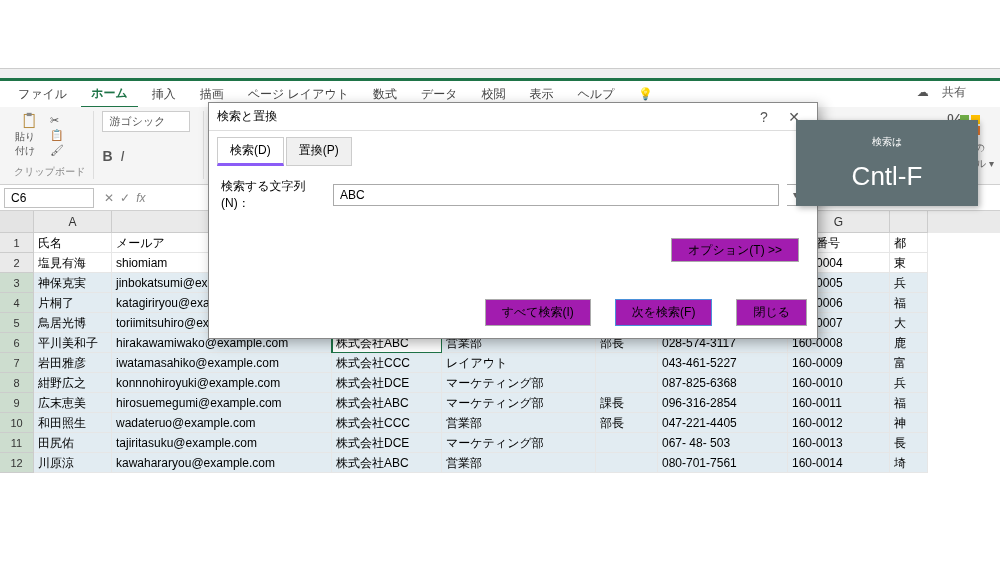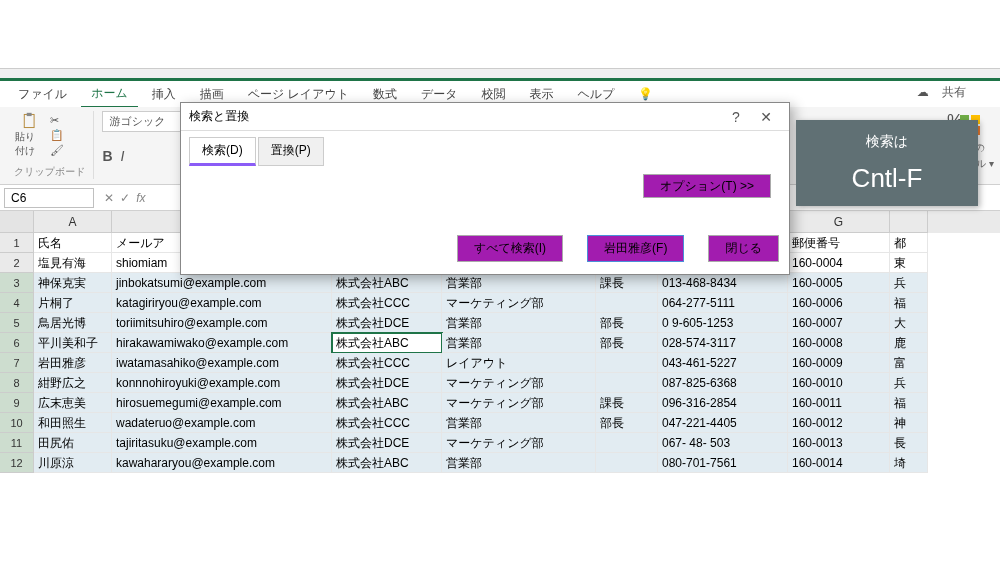--- a/index.html
+++ b/index.html
@@ -1,21 +1,21 @@
 <!DOCTYPE html>
 <html><head>
 <meta charset="utf-8">
 <style>
   * { box-sizing: border-box; font-family: 'Yu Gothic UI', 'Meiryo', sans-serif; }
   body { margin: 0; background: #fff; width: 1000px; height: 563px; overflow: hidden; position: relative; }
   .title-bar { height: 10px; background: #f0f0f0; border-top: 1px solid #ccc; margin-top: 68px; }
   .green-line { height: 3px; background: #1f7448; }
   .ribbon-tabs { height: 26px; background: #fff; display: flex; align-items: center; padding: 0 8px; font-size: 12px; color: #444; gap: 4px; }
   .ribbon-tabs span { padding: 4px 10px; cursor: pointer; }
-  .ribbon-tabs .active { color: #1f7448; border-bottom: 2px solid #1f7448; font-weight: 400; }
+  .ribbon-tabs .active { color: #1f7448; border-bottom: 2px solid #1f7448; font-weight: 700; }
   .ribbon-body { height: 78px; background: #f5f5f5; border-bottom: 1px solid #d0d0d0; display: flex; align-items: flex-start; padding: 4px 6px; font-size: 11px; color: #555; position: relative; }
   .rg { border-right: 1px solid #ddd; height: 68px; padding: 0 8px; display: flex; flex-direction: column; justify-content: space-between; }
   .rg .icons { display: flex; gap: 4px; align-items: center; }
   .rg .label { font-size: 10px; color: #888; text-align: center; }
   .icon-box { width: 32px; height: 32px; display: flex; align-items: center; justify-content: center; border: 1px solid transparent; }
   .num-icons { margin-left: auto; display: flex; gap: 6px; align-items: center; padding-right: 20px; color: #555; font-size: 18px; }
   .name-box-row { height: 26px; display: flex; align-items: center; border-bottom: 1px solid #d0d0d0; font-size: 12px; }
   .name-box { width: 90px; border: 1px solid #c0c0c0; margin: 2px 4px; padding: 2px 6px; background: #fff; }
   .fx-ctrl { display: flex; gap: 6px; padding: 0 6px; color: #888; }
   .grid-hdr-row { height: 22px; display: flex; background: #eaeaea; font-size: 12px; color: #333; }
@@ -23,39 +23,39 @@
   .col-h { border-right: 1px solid #ccc; border-bottom: 1px solid #ccc; text-align: center; line-height: 22px; background: #eaeaea; }
   .grid-body { font-size: 12px; }
   .row { height: 20px; display: flex; }
   .row-h { width: 34px; background: #eaeaea; border-right: 1px solid #ccc; border-bottom: 1px solid #ccc; text-align: center; line-height: 20px; font-size: 11px; color: #333; }
   .cell { border-right: 1px solid #e6e6e6; border-bottom: 1px solid #e6e6e6; padding: 0 4px; line-height: 20px; overflow: hidden; white-space: nowrap; }
   .row.sel .cell { background: #e2ecf2; }
   .row.sel .row-h { background: #cdddcf; }
   .active-cell { outline: 2px solid #1f7448; outline-offset: -1px; background: #fff !important; }
   .cA { width: 78px; } .cB { width: 220px; } .cC { width: 110px; } .cD { width: 154px; } .cE { width: 62px; } .cF { width: 130px; } .cG { width: 102px; } .cH2 { width: 38px; }
   
-  .dialog { position: absolute; left: 180px; top: 102px; width: 610px; background: #fff; border: 1px solid #888; box-shadow: 4px 4px 12px rgba(0,0,0,0.3); font-size: 12px; }
+  .dialog { position: absolute; left: 208px; top: 102px; width: 610px; background: #fff; border: 1px solid #888; box-shadow: 4px 4px 12px rgba(0,0,0,0.3); font-size: 12px; }
   .dlg-title { height: 28px; display: flex; align-items: center; padding: 0 8px; border-bottom: 1px solid #ddd; }
   .dlg-title .t { flex: 1; }
   .dlg-title .q, .dlg-title .x { width: 30px; text-align: center; font-size: 14px; color: #555; cursor: pointer; }
   .dlg-tabs { display: flex; padding: 6px 8px 0 8px; gap: 2px; }
   .dlg-tab { padding: 4px 12px; border: 1px solid #ccc; background: #f0f0f0; cursor: pointer; font-size: 12px; }
   .dlg-tab.active { background: #fff; border-bottom: 3px solid #8b5cf6; position: relative; z-index: 2; }
   .dlg-body { padding: 12px 12px 8px 12px; }
   .dlg-field { display: flex; align-items: center; gap: 8px; margin-bottom: 30px; }
   .dlg-field label { width: 104px; }
   .dlg-field input { flex: 1; border: 1px solid #aaa; padding: 3px 6px; font-size: 12px; }
   .dlg-field .dd { width: 18px; height: 22px; border: 1px solid #aaa; border-left: none; text-align: center; line-height: 20px; font-size: 10px; color: #666; }
   .dlg-opt { text-align: right; margin-bottom: 24px; padding-right: 6px; }
   .dlg-btns { display: flex; justify-content: flex-end; gap: 24px; padding: 8px 10px 12px 10px; }
   .dlg-btn { padding: 4px 16px; border: 1px solid #aaa; background: #a21caf; cursor: pointer; font-size: 12px; }
   .dlg-btn.primary { border: 1px solid #4a90d9; }
   
   .annot { position: absolute; right: 22px; top: 120px; width: 182px; height: 86px; background: #607074; color: #fff; display: flex; flex-direction: column; align-items: center; justify-content: center; box-shadow: 2px 2px 6px rgba(0,0,0,0.3); }
-  .annot .l1 { font-size: 14px; margin-bottom: 12px; }
+  .annot .l1 { font-size: 10px; margin-bottom: 12px; }
   .annot .l2 { font-size: 26px; font-weight: 300; }
   
   .ribbon-right { position:absolute; right:6px; top:0; display:flex; gap:8px; align-items:center; height:68px; font-size:10px; color:#666; }
   .ribbon-right .chunk{ display:flex; flex-direction:column; align-items:center; gap:2px; }
   .share-icon { position: absolute; right: 14px; top: 80px; font-size: 12px; color: #555; }
   .lightbulb { color:#b8860b; }
 </style>
 </head>
 <body>
 
@@ -296,27 +296,32 @@
   <div class="dlg-title">
     <span class="t">検索と置換</span>
     <span class="q">?</span>
     <span class="x">✕</span>
   </div>
   <div class="dlg-tabs">
     <div class="dlg-tab active">検索(D)</div>
     <div class="dlg-tab">置換(P)</div>
   </div>
   <div class="dlg-body">
+    <div class="dlg-field">
+      <label>検索する文字列(N)：</label>
+      <input type="text" value="ABC" style="">
+      <div class="dd">▾</div>
+    </div>
     <div class="dlg-opt">
       <span class="dlg-btn">オプション(T) &gt;&gt;</span>
     </div>
   </div>
   <div class="dlg-btns">
     <span class="dlg-btn">すべて検索(I)</span>
-    <span class="dlg-btn primary">岩田雅彦(F)</span>
+    <span class="dlg-btn primary">次を検索(F)</span>
     <span class="dlg-btn">閉じる</span>
   </div>
 </div>
 
 <div class="annot">
   <div class="l1">検索は</div>
   <div class="l2">Cntl-F</div>
 </div>
 
 </body></html>

